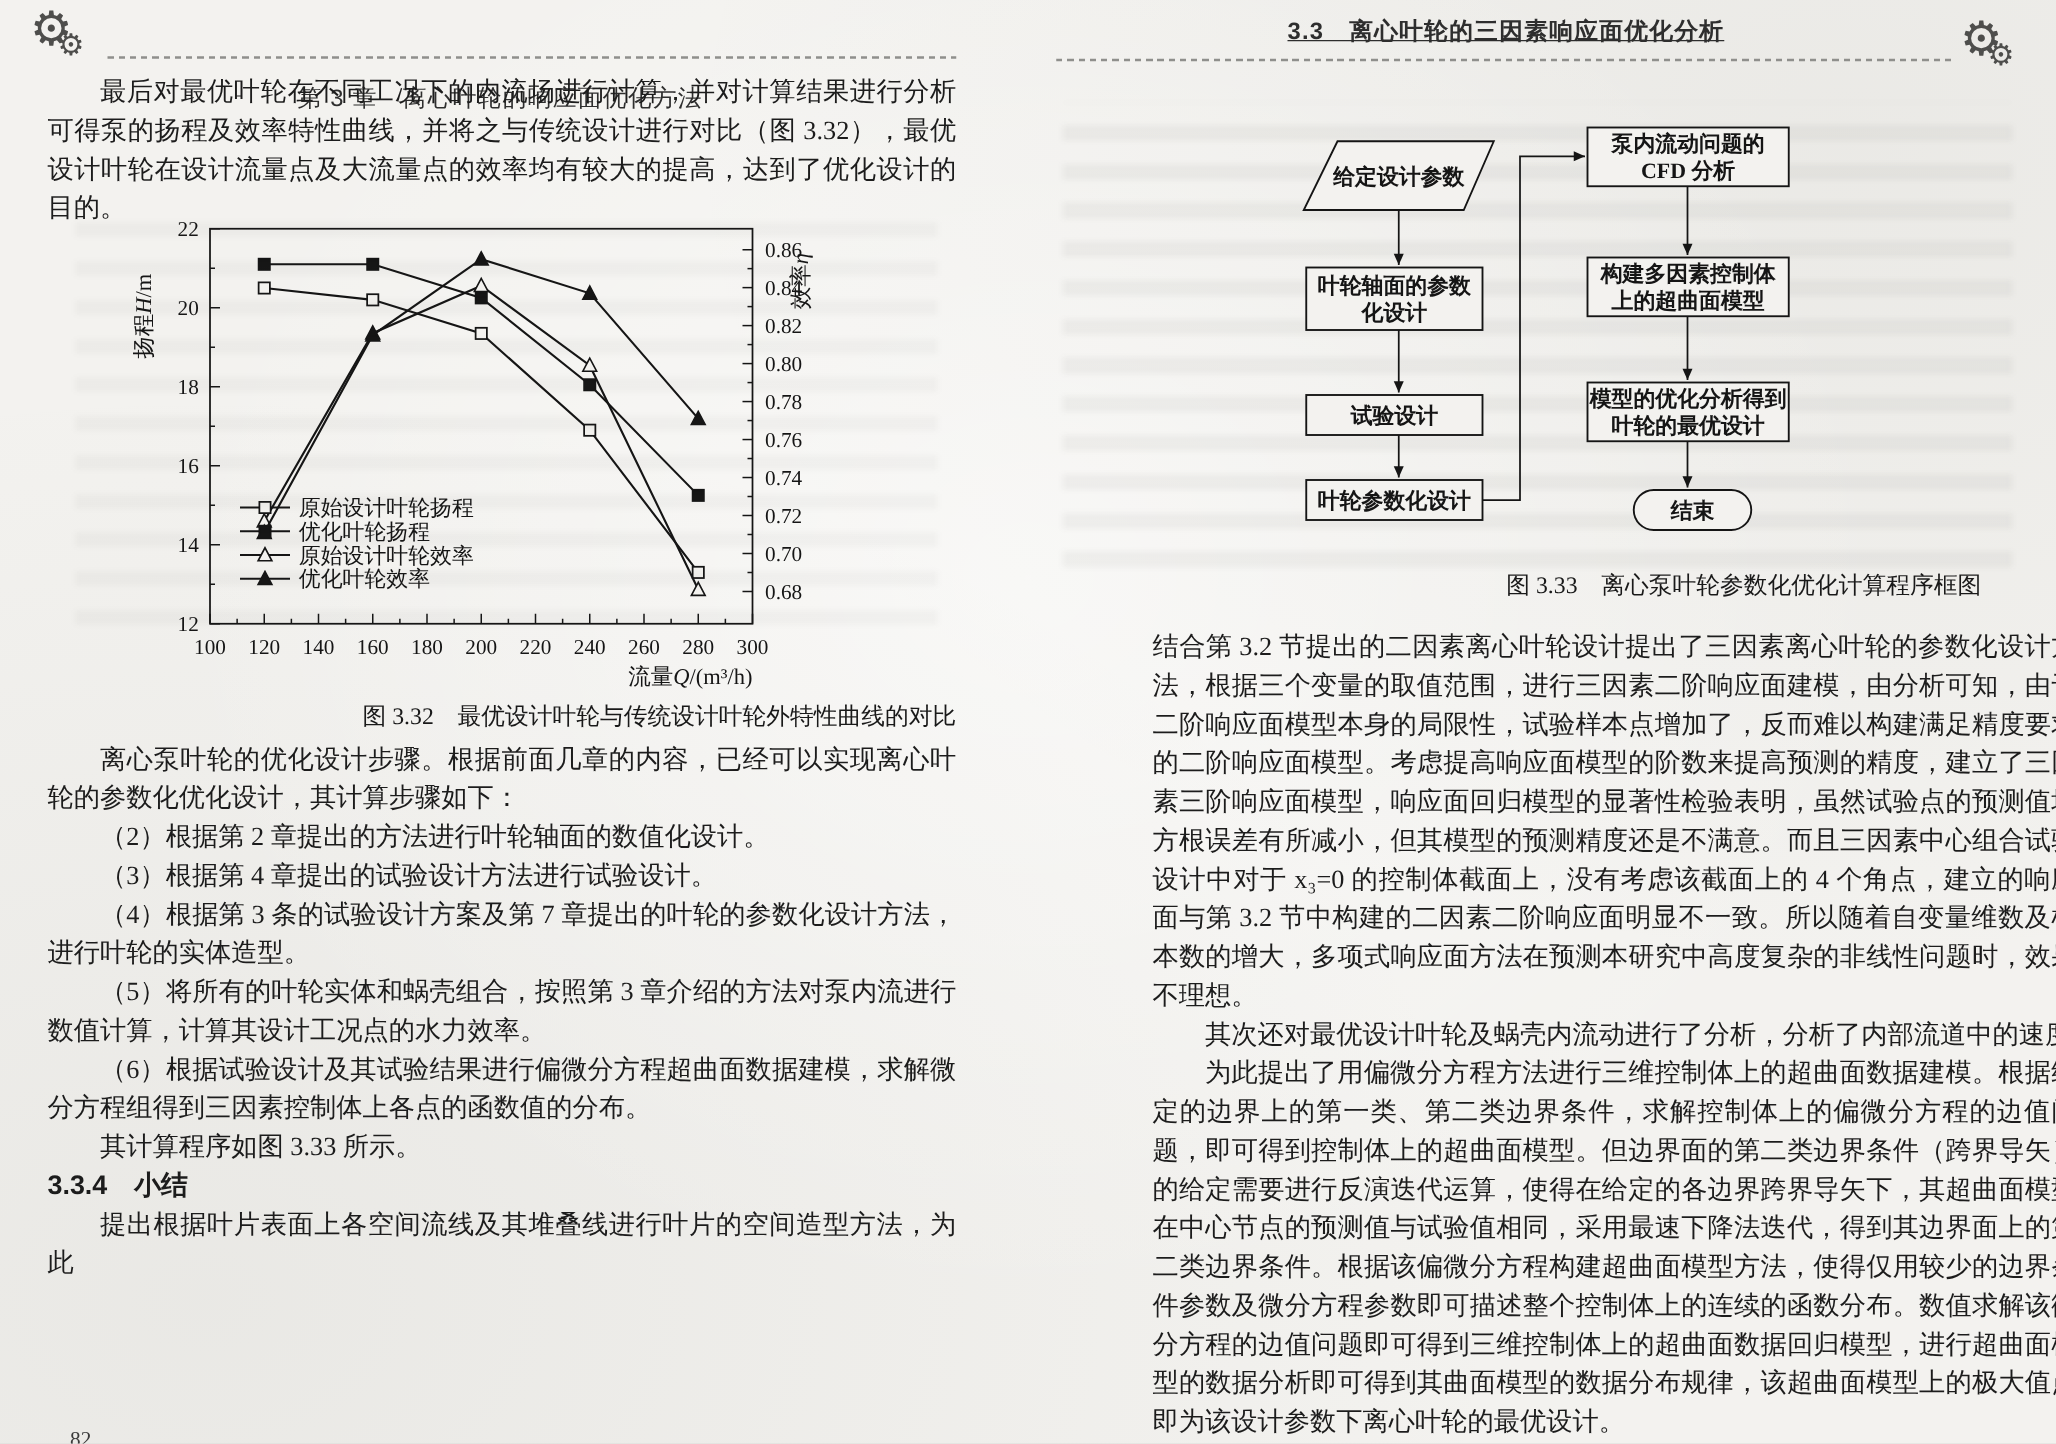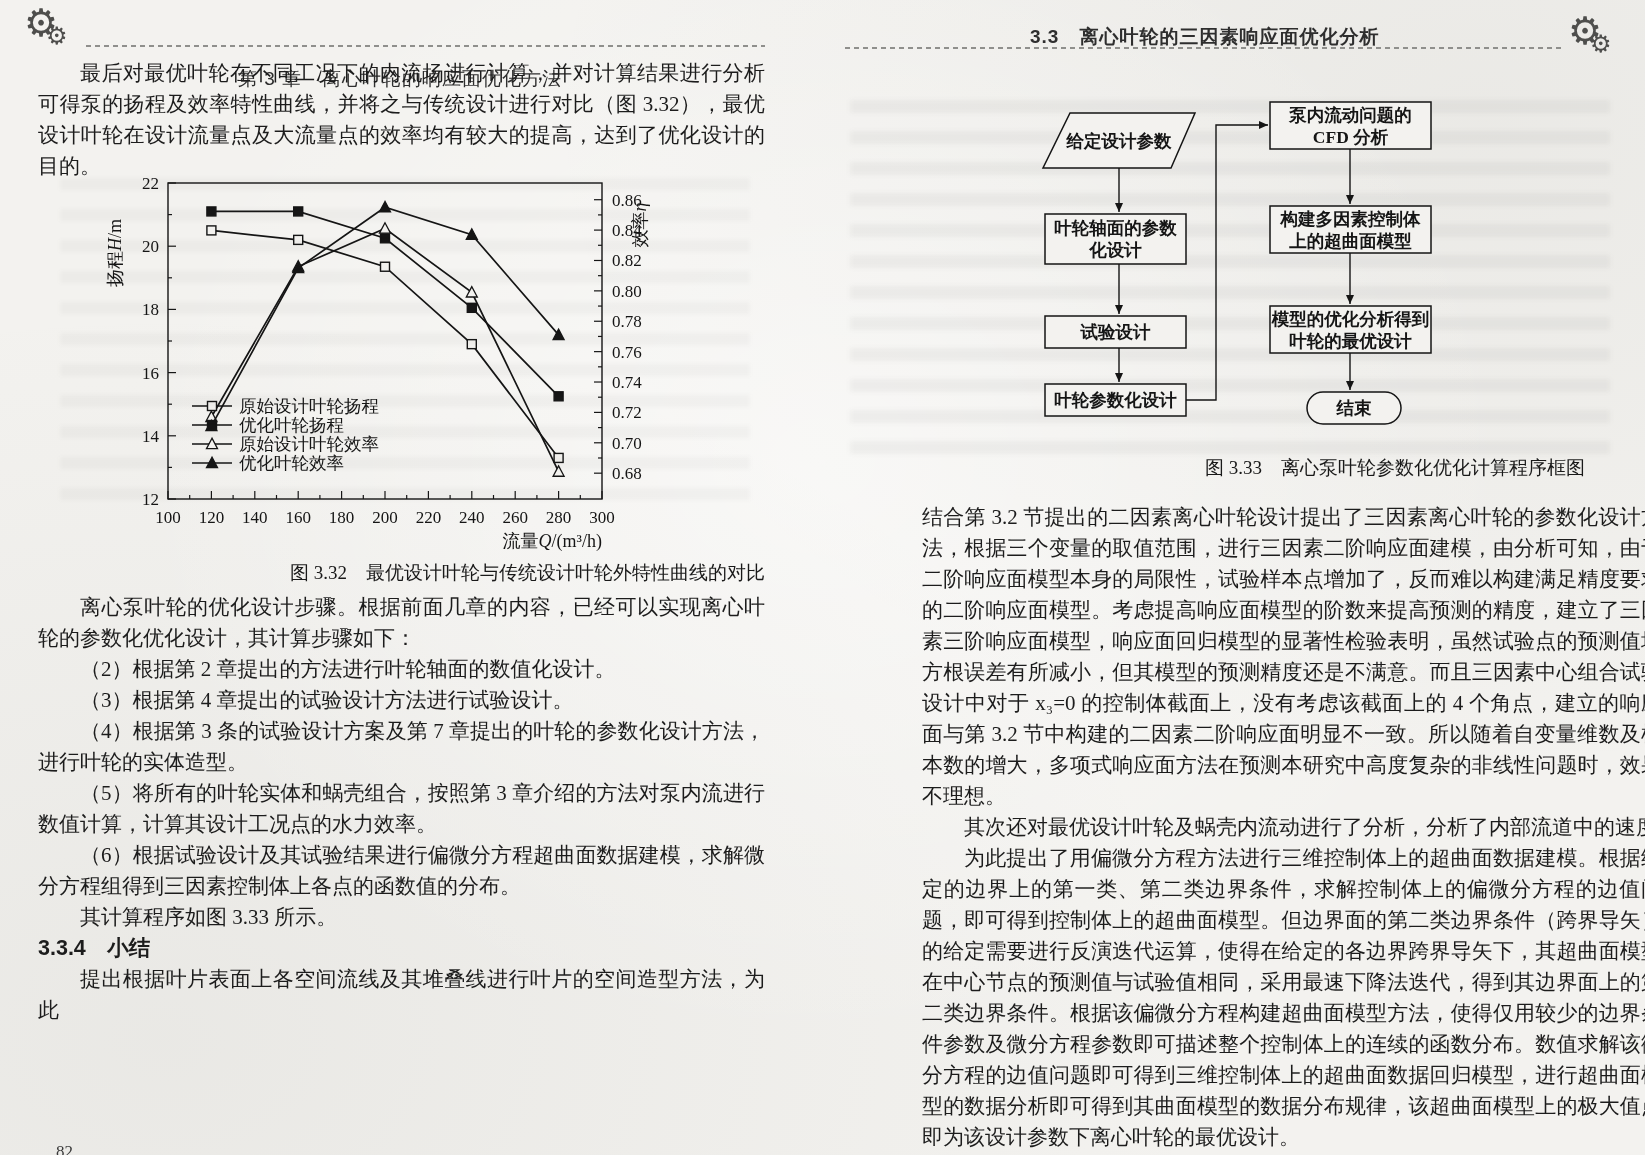--- a/index.html
+++ b/index.html
@@ -170,21 +170,21 @@
       <p class="ind">（4）根据第 3 条的试验设计方案及第 7 章提出的叶轮的参数化设计方法，进行叶轮的实体造型。</p>
       <p class="ind">（5）将所有的叶轮实体和蜗壳组合，按照第 3 章介绍的方法对泵内流进行数值计算，计算其设计工况点的水力效率。</p>
       <p class="ind">（6）根据试验设计及其试验结果进行偏微分方程超曲面数据建模，求解微分方程组得到三因素控制体上各点的函数值的分布。</p>
       <p class="ind">其计算程序如图 3.33 所示。</p>
       <p class="heading">3.3.4　小结</p>
       <p class="ind">提出根据叶片表面上各空间流线及其堆叠线进行叶片的空间造型方法，为此</p>
     </div>
 
   <div class="abs pagenum" style="left:56px;top:1142px;">82</div>
 
-  <div class="abs hdr hdr-right" style="left:1030px;top:24px;">3.3　离心叶轮的三因素响应面优化分析</div>
+  <div class="abs hdr hdr-right" style="left:1030px;top:12px;text-decoration:underline;">3.3　离心叶轮的三因素响应面优化分析</div>
   <div class="abs dashes" style="left:845px;top:47px;width:718px;"></div>
   <span class="abs gear" style="left:1568px;top:12px;"><span class="g1">⚙</span><span class="g2">⚙</span></span>
 
   <div class="abs ghost" style="left:850px;top:82px;width:760px;height:372px;"></div>
   <div class="abs ghost2" style="left:60px;top:170px;width:690px;height:330px;"></div>
 
   <div class="abs" style="left:968px;top:88px;width:500px;height:350px;">
     <svg id="flow-svg" width="500" height="350" viewBox="0 0 500 350">
         <polygon points="102,25 227,25 203,80 75,80" fill="#f3f2ef" stroke="#151515" stroke-width="1.5"></polygon>
         <text x="151" y="59" text-anchor="middle" font-size="17.5" font-weight="600">给定设计参数</text>

